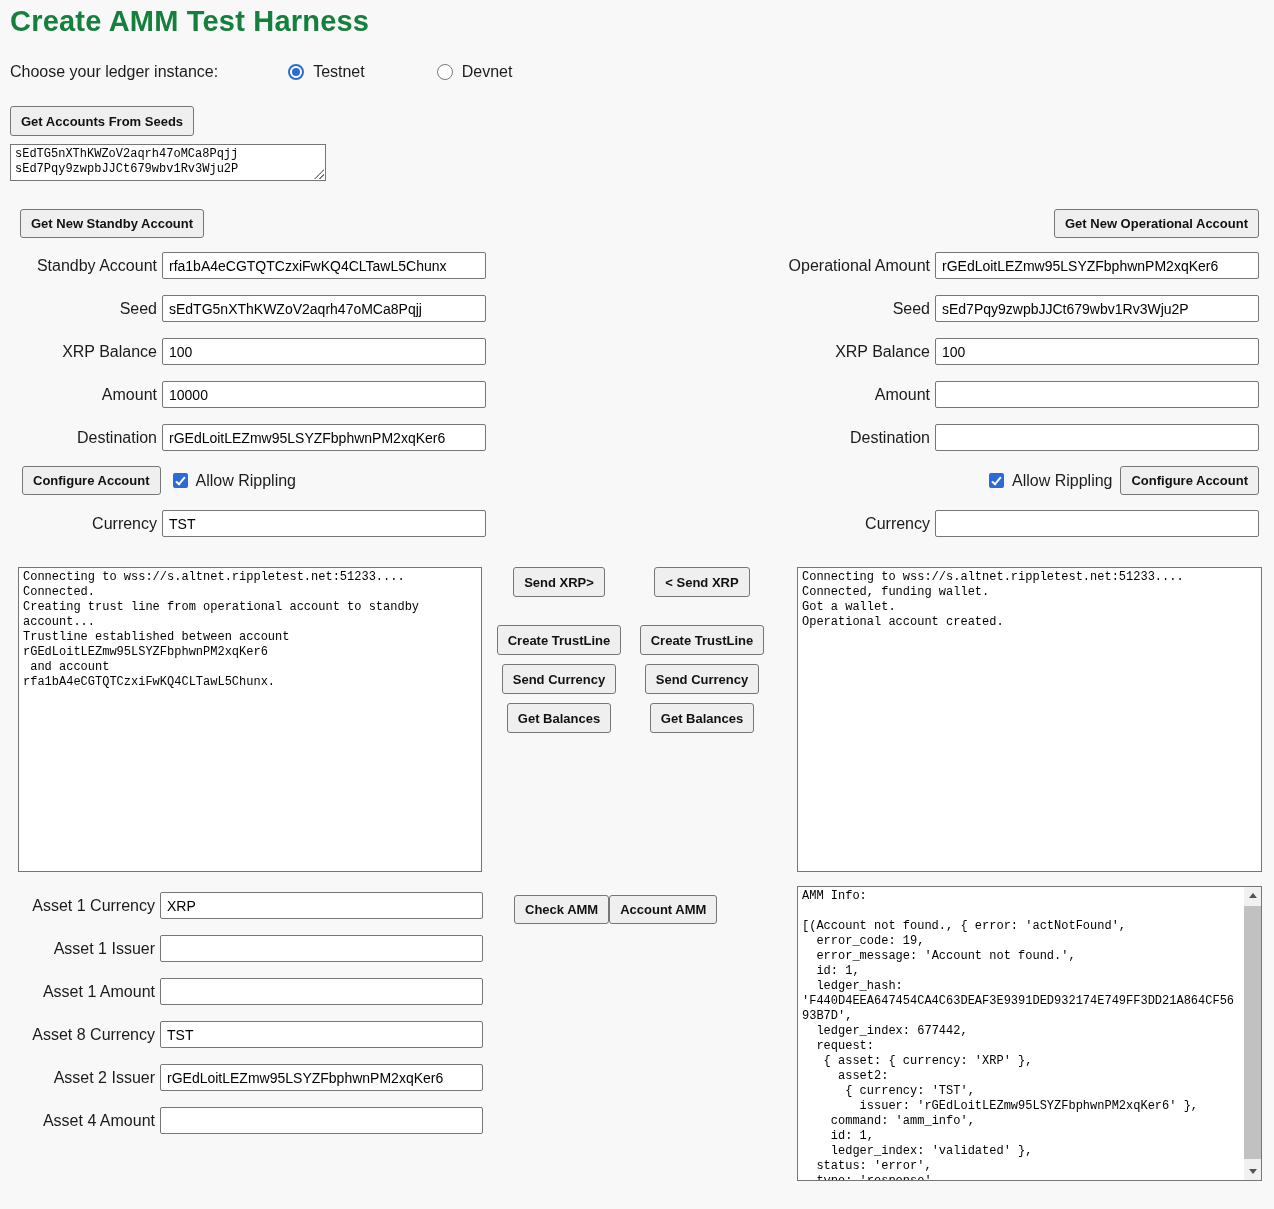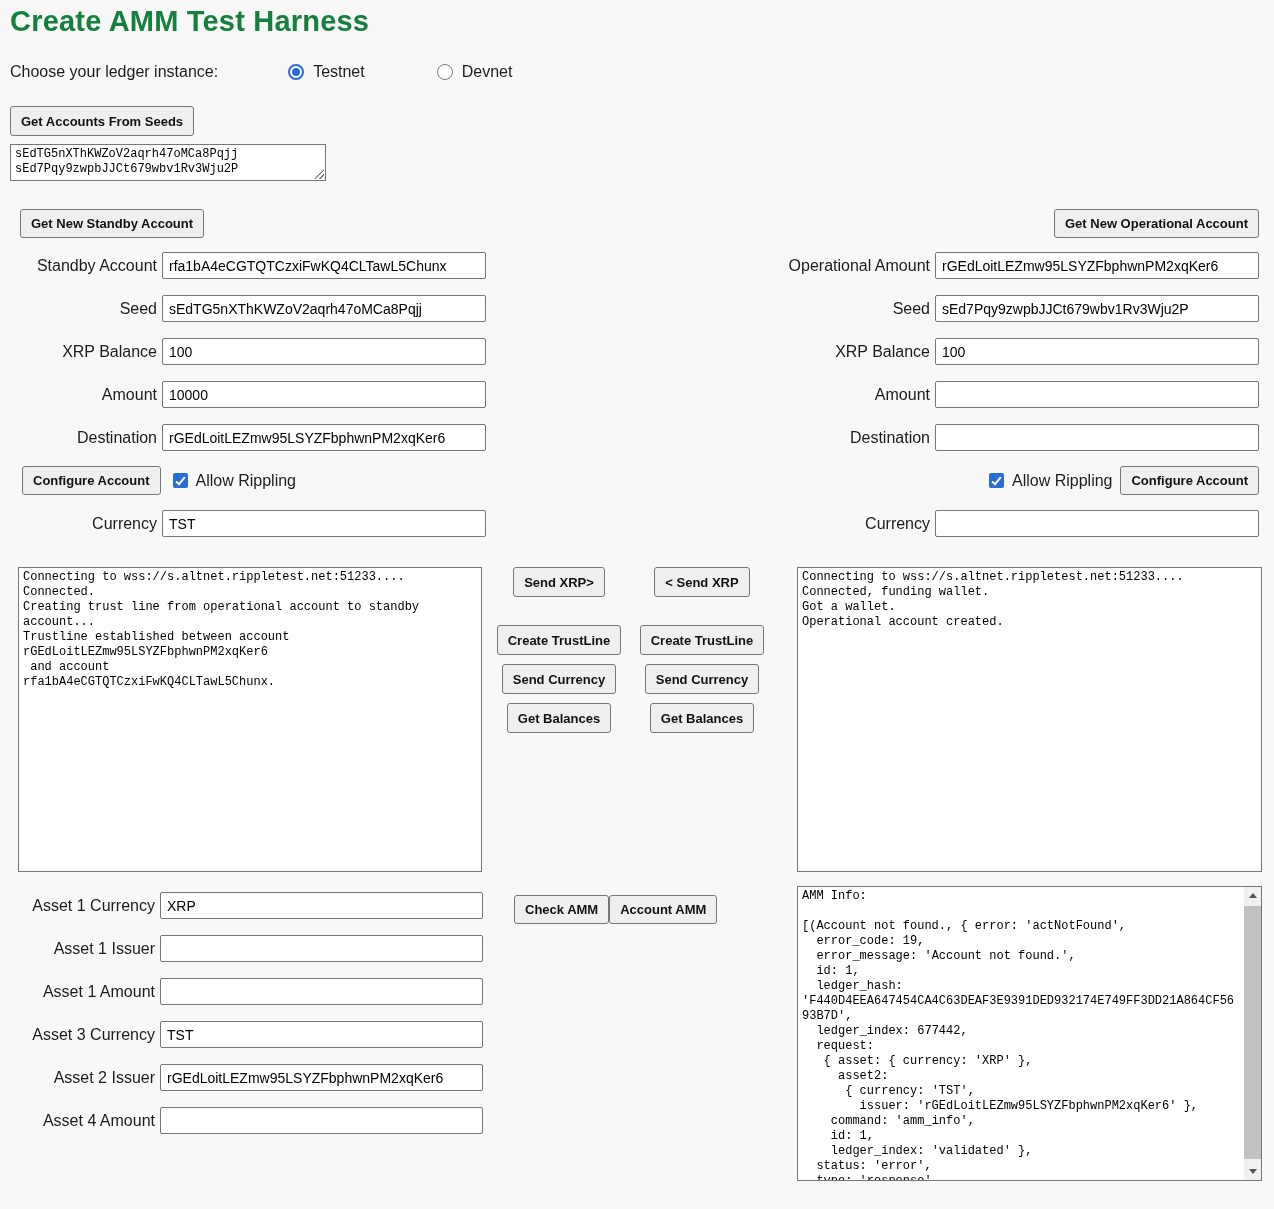--- a/index.html
+++ b/index.html
@@ -226,21 +226,21 @@
     </div>
     <div class="frow">
       <span class="flabel">Asset 1 Issuer</span>
       <input class="finput" value="" style="">
     </div>
     <div class="frow">
       <span class="flabel">Asset 1 Amount</span>
       <input class="finput" value="" style="">
     </div>
     <div class="frow">
-      <span class="flabel">Asset 3 Currency</span>
+      <span class="flabel">Asset 8 Currency</span>
       <input class="finput" value="TST" style="">
     </div>
     <div class="frow">
       <span class="flabel">Asset 2 Issuer</span>
       <input class="finput" value="rGEdLoitLEZmw95LSYZFbphwnPM2xqKer6" style="">
     </div>
     <div class="frow">
       <span class="flabel">Asset 4 Amount</span>
       <input class="finput" value="" style="">
     </div>

